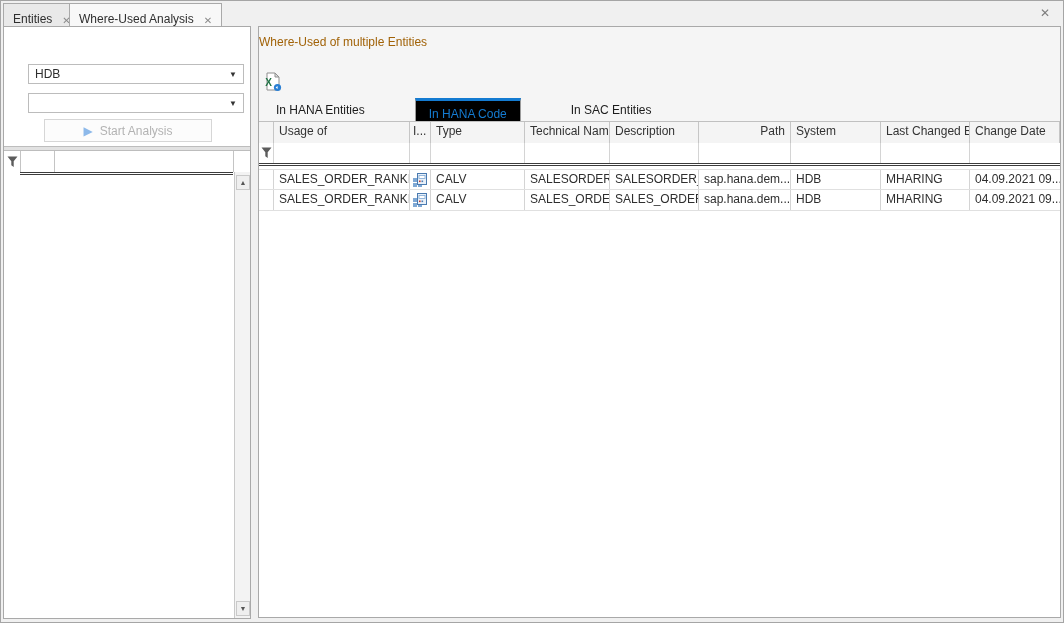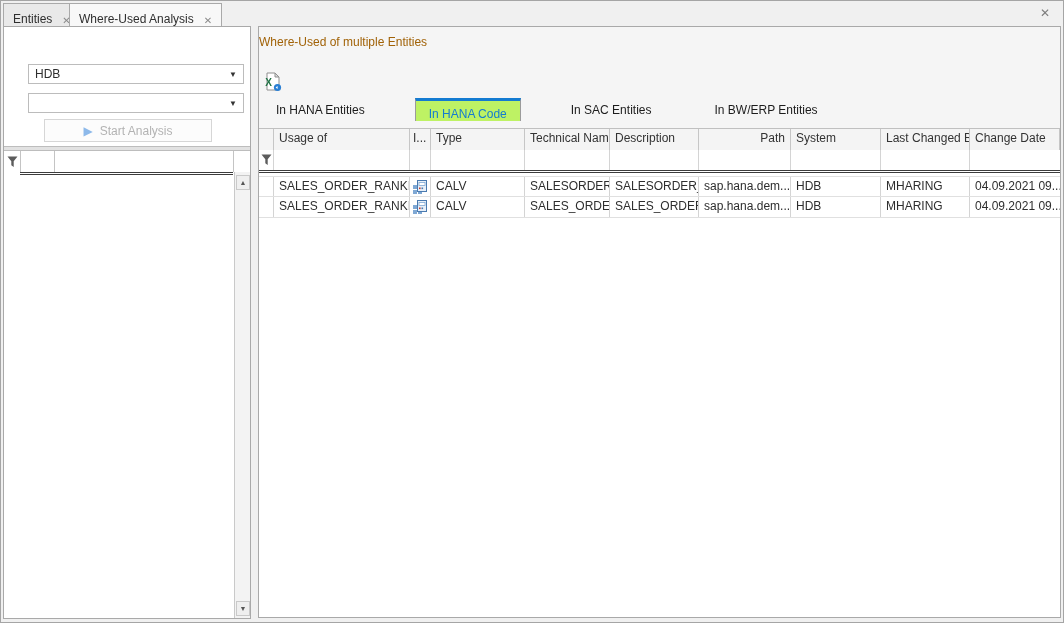--- a/index.html
+++ b/index.html
@@ -66,27 +66,27 @@
   
   .right-panel {
     position:absolute; left:257px; top:25px; width:803px; height:592px;
     background:#f5f5f5; border:1px solid #a9a9a9;
   }
   .rp-title { position:absolute; left:0; top:8px; color:#a16207; }
   .excel-btn { position:absolute; left:4px; top:45px; width:20px; height:20px; }
   .subtabs { position:absolute; left:4px; top:71px; right:0; height:23px; display:flex; align-items:flex-end;gap:37px; }
   .subtab { padding:4px 13px 4px 13px; white-space:nowrap; color:#1c1c1c; height:23px; display:flex; align-items:center; }
   .subtab.active {
-    color:#147bd1; background:#bef264;
+    color:#147bd1; background:#000000;
     border-top:3px solid #147bd1; border-left:1px solid #9b9b9b; border-right:1px solid #9b9b9b;
     padding-top:10px;
   }
   .rp-table {
     position:absolute; left:0; right:0; top:94px; bottom:0;
-    background:#ffffff; border-top:1px solid #c0c0c0;margin-top:7px;
+    background:#ffffff; border-top:1px solid #c0c0c0;
   }
   .t-row { display:flex; width:100%; }
   .t-head { height:21px; background:#f4f4f4; }
   .t-filter { height:20px; background:#fff; }
   .t-dline { border-top:3px double #3c3c3c; margin:0; height:3px; }
   .t-data { height:21px; background:#fff; border-bottom:1px solid #e0e0e0; margin-top:0; }
   .t-data.first { margin-top:3px; border-top:1px solid #e0e0e0; }
   .t-cell {
     padding:2px 5px 0 5px; border-right:1px solid #d4d4d4; overflow:hidden;
     white-space:nowrap; text-overflow:clip; color:#2e2e2e;
@@ -168,21 +168,20 @@
         <text x="2.2" y="14" font-family="Liberation Sans, sans-serif" font-size="10" font-weight="bold" fill="#217346">X</text>
         <circle cx="14.5" cy="15.5" r="3.6" fill="#2a7fd4"></circle>
         <path d="M12.6,15.5 l2,-1.6 v3.2 z" fill="#ffffff"></path>
       </svg>
     </div>
 
     <div class="subtabs">
       <div class="subtab">In HANA Entities</div>
       <div class="subtab active">In HANA Code</div>
       <div class="subtab">In SAC Entities</div>
-      <div class="subtab">In BW/ERP Entities</div>
     </div>
 
     <div class="rp-table">
 
       <div class="t-row t-head">
         <div class="t-cell c-ind"></div>
         <div class="t-cell c-usage">Usage of</div>
         <div class="t-cell c-icon" style="display:block;padding:2px 3px 0 3px;">I...</div>
         <div class="t-cell c-type">Type</div>
         <div class="t-cell c-tech">Technical Name</div>

